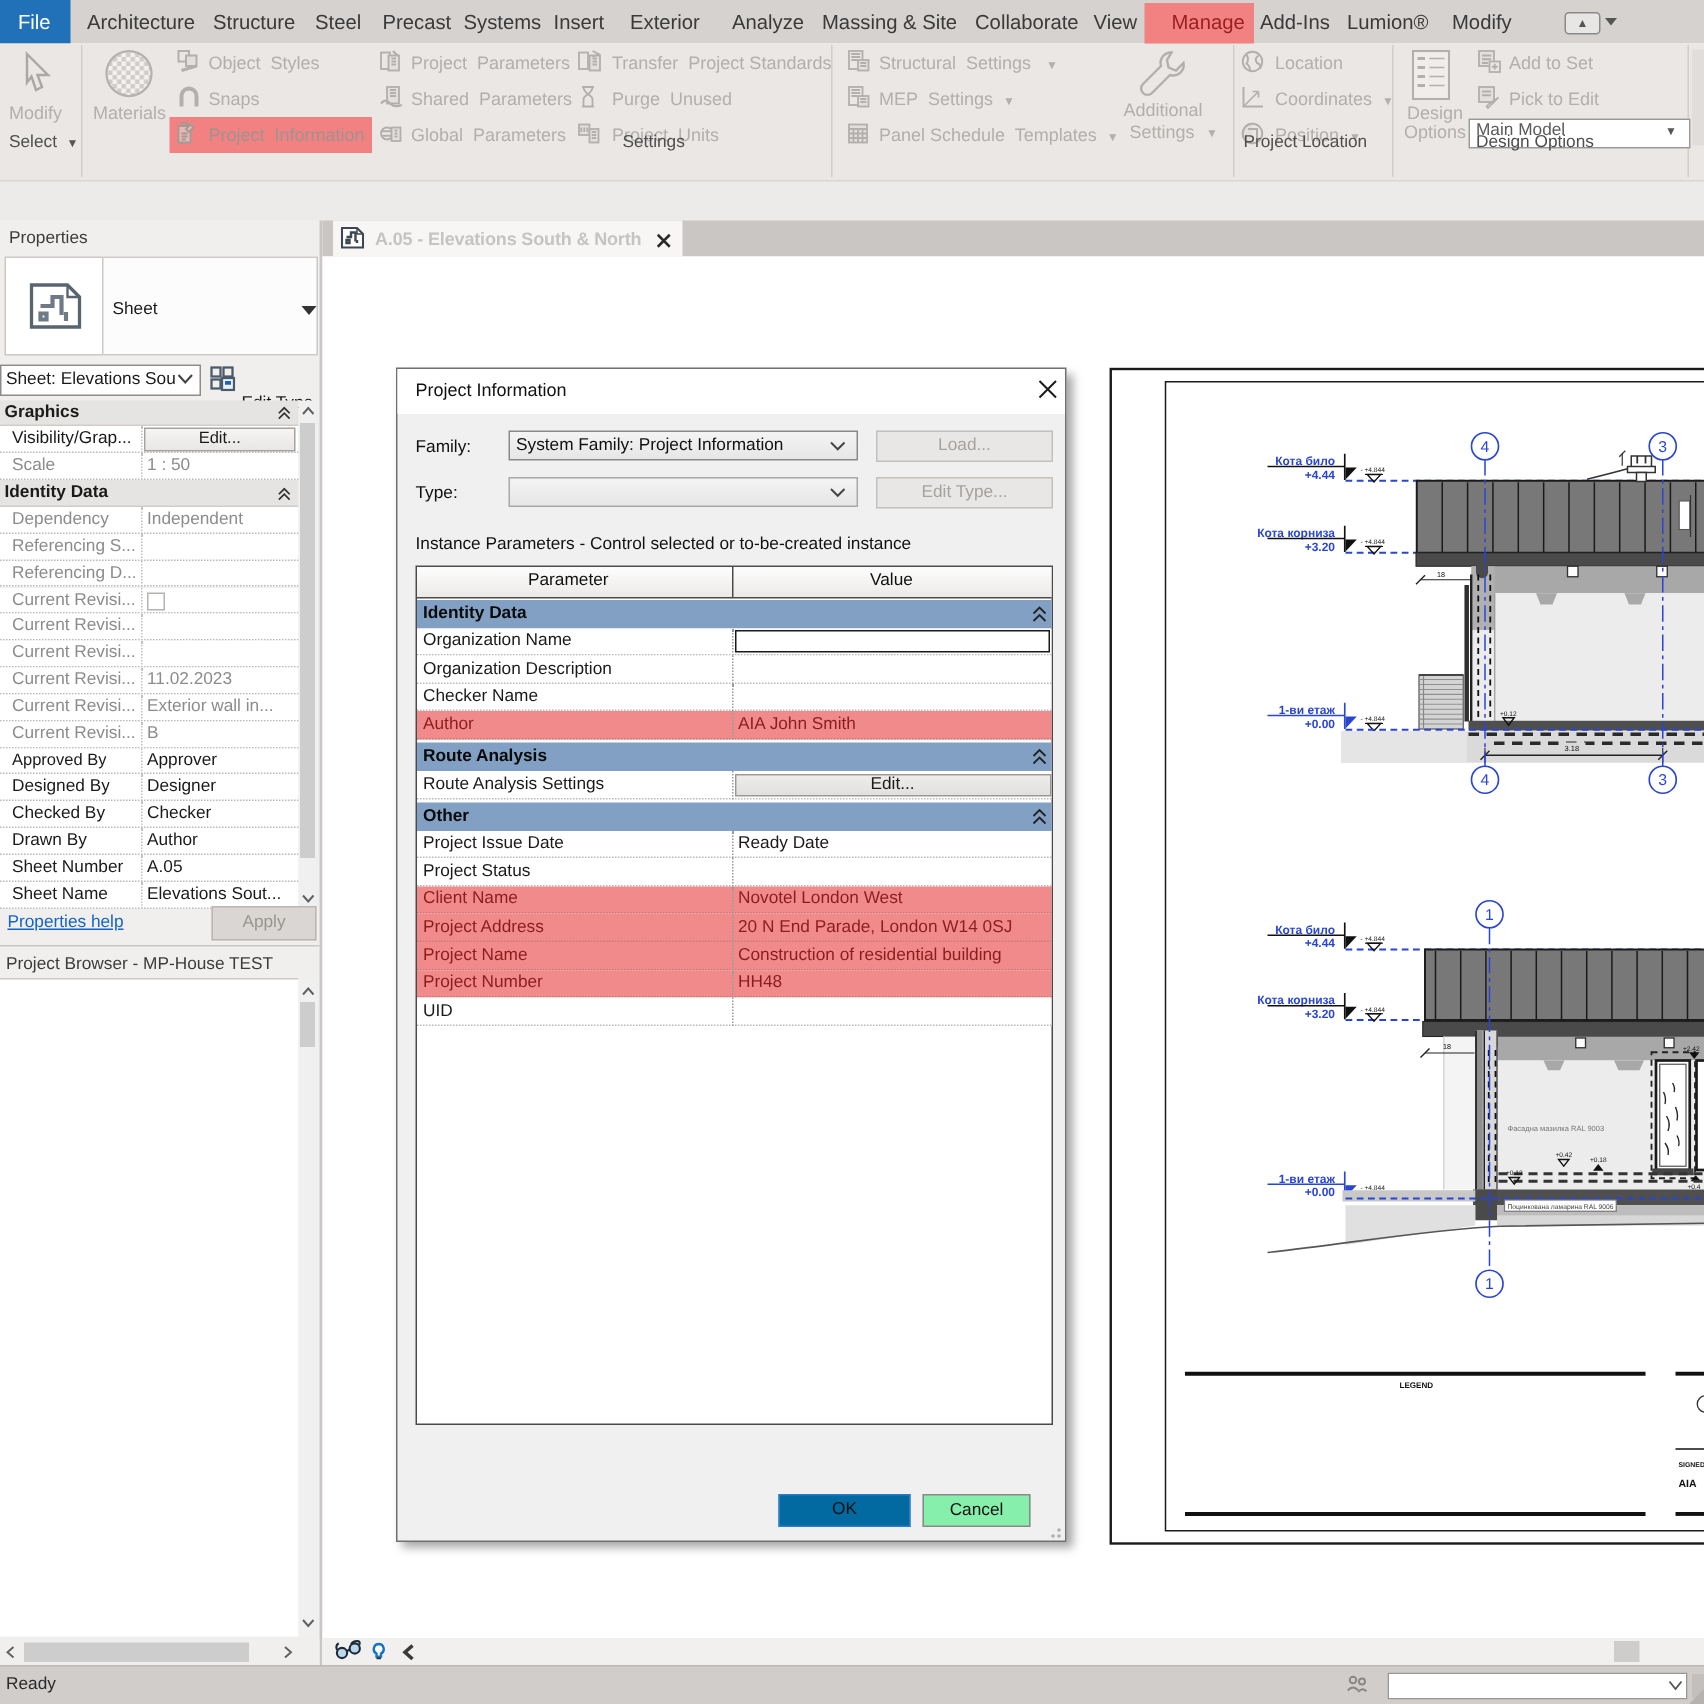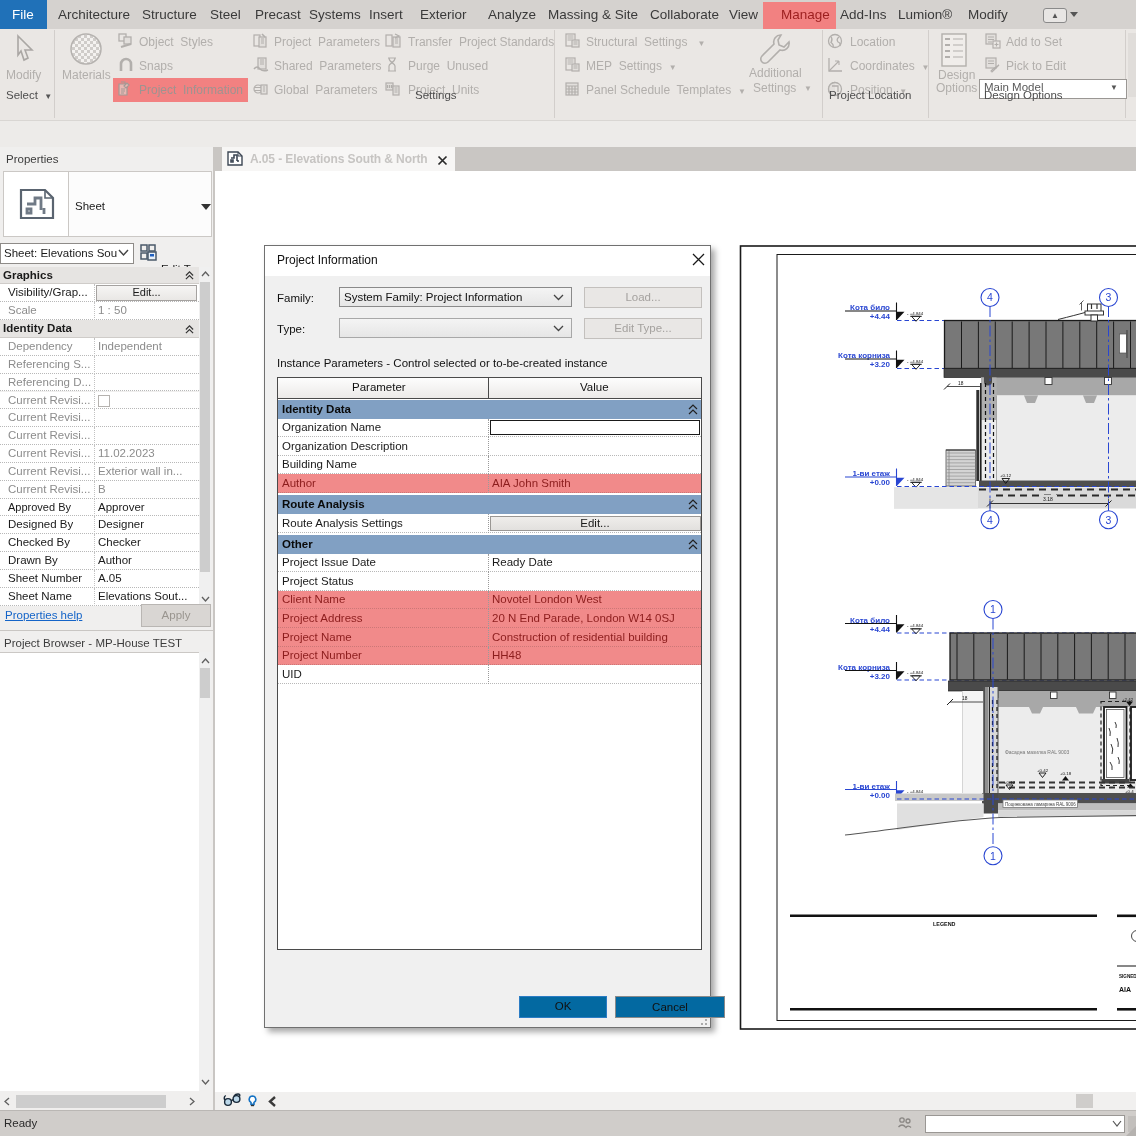--- a/index.html
+++ b/index.html
@@ -673,21 +673,21 @@
     </svg>
 <div class="ab" style="left:278px;top:418.6px;width:423px;height:18.6px;background:#fff;border-bottom:1px dotted #b8b8b8;box-sizing:border-box"></div>
 <div class="ab" style="left:488px;top:418.6px;width:1px;height:18.6px;border-left:1px dotted #9a9a9a"></div>
 <span class="ab" style="left:282px;top:421.1px;font-size:11.5px;color:#1a1a1a;white-space:nowrap">Organization Name</span>
 <div class="ab" style="left:490px;top:420.1px;width:210px;height:15px;background:#fff;border:1.5px solid #1a1a1a;box-sizing:border-box"></div>
 <div class="ab" style="left:278px;top:437.2px;width:423px;height:18.6px;background:#fff;border-bottom:1px dotted #b8b8b8;box-sizing:border-box"></div>
 <div class="ab" style="left:488px;top:437.2px;width:1px;height:18.6px;border-left:1px dotted #9a9a9a"></div>
 <span class="ab" style="left:282px;top:439.7px;font-size:11.5px;color:#1a1a1a;white-space:nowrap">Organization Description</span>
 <div class="ab" style="left:278px;top:455.8px;width:423px;height:18.6px;background:#fff;border-bottom:1px dotted #b8b8b8;box-sizing:border-box"></div>
 <div class="ab" style="left:488px;top:455.8px;width:1px;height:18.6px;border-left:1px dotted #9a9a9a"></div>
-<span class="ab" style="left:282px;top:458.3px;font-size:11.5px;color:#1a1a1a;white-space:nowrap">Building Name</span>
+<span class="ab" style="left:282px;top:458.3px;font-size:11.5px;color:#1a1a1a;white-space:nowrap">Checker Name</span>
 <div class="ab" style="left:278px;top:474.4px;width:423px;height:18.6px;background:#f18a8a;border-bottom:1px dotted #c77;box-sizing:border-box"></div>
 <div class="ab" style="left:488px;top:474.4px;width:1px;height:18.6px;border-left:1px dotted #9a9a9a"></div>
 <span class="ab" style="left:282px;top:476.9px;font-size:11.5px;color:#8c1d1d;white-space:nowrap">Author</span>
 <span class="ab" style="left:492px;top:476.9px;font-size:11.5px;color:#8c1d1d;white-space:nowrap">AIA John Smith</span>
 <div class="ab" style="left:278px;top:495.4px;width:423px;height:18.6px;background:#81a0c3"></div>
 <span class="ab" style="left:282px;top:497.9px;font-size:11.5px;font-weight:bold;color:#0a0a0a">Route Analysis</span>
 <svg class="ab" style="left:688px;top:499.4px" width="10" height="11" viewBox="0 0 10 11">
       <g fill="none" stroke="#222" stroke-width="1.2">
         <path d="M1 5 L5 1 L9 5 M1 10 L5 6 L9 10"></path>
       </g>
@@ -724,20 +724,20 @@
 <span class="ab" style="left:492px;top:630.5px;font-size:11.5px;color:#8c1d1d;white-space:nowrap">Construction of residential building</span>
 <div class="ab" style="left:278px;top:646.6px;width:423px;height:18.6px;background:#f18a8a;border-bottom:1px dotted #c77;box-sizing:border-box"></div>
 <div class="ab" style="left:488px;top:646.6px;width:1px;height:18.6px;border-left:1px dotted #9a9a9a"></div>
 <span class="ab" style="left:282px;top:649.1px;font-size:11.5px;color:#8c1d1d;white-space:nowrap">Project Number</span>
 <span class="ab" style="left:492px;top:649.1px;font-size:11.5px;color:#8c1d1d;white-space:nowrap">HH48</span>
 <div class="ab" style="left:278px;top:665.2px;width:423px;height:18.6px;background:#fff;border-bottom:1px dotted #b8b8b8;box-sizing:border-box"></div>
 <div class="ab" style="left:488px;top:665.2px;width:1px;height:18.6px;border-left:1px dotted #9a9a9a"></div>
 <span class="ab" style="left:282px;top:667.7px;font-size:11.5px;color:#1a1a1a;white-space:nowrap">UID</span>
 
 <div class="ab" style="left:519px;top:996px;width:88px;height:22px;background:#0369a1;border:1.5px solid #2b7cc4;box-sizing:border-box;text-align:center;font-size:11.5px;color:#111;line-height:19px">OK</div>
-<div class="ab" style="left:615px;top:996px;width:110px;height:22px;background:#0369a1;border:1px solid #8a8a8a;box-sizing:border-box;text-align:center;font-size:11.5px;color:#111;line-height:20px">Cancel</div>
+<div class="ab" style="left:615px;top:996px;width:72px;height:22px;background:#86efac;border:1px solid #8a8a8a;box-sizing:border-box;text-align:center;font-size:11.5px;color:#111;line-height:20px">Cancel</div>
 <svg class="ab" style="left:699px;top:1017px" width="9" height="9" viewBox="0 0 9 9">
       <g fill="#aaa">
         <rect x="6" y="6" width="2" height="2"></rect>
         <rect x="6" y="2" width="2" height="2"></rect>
         <rect x="2" y="6" width="2" height="2"></rect>
       </g>
     </svg>
 </div>
 </body></html>

